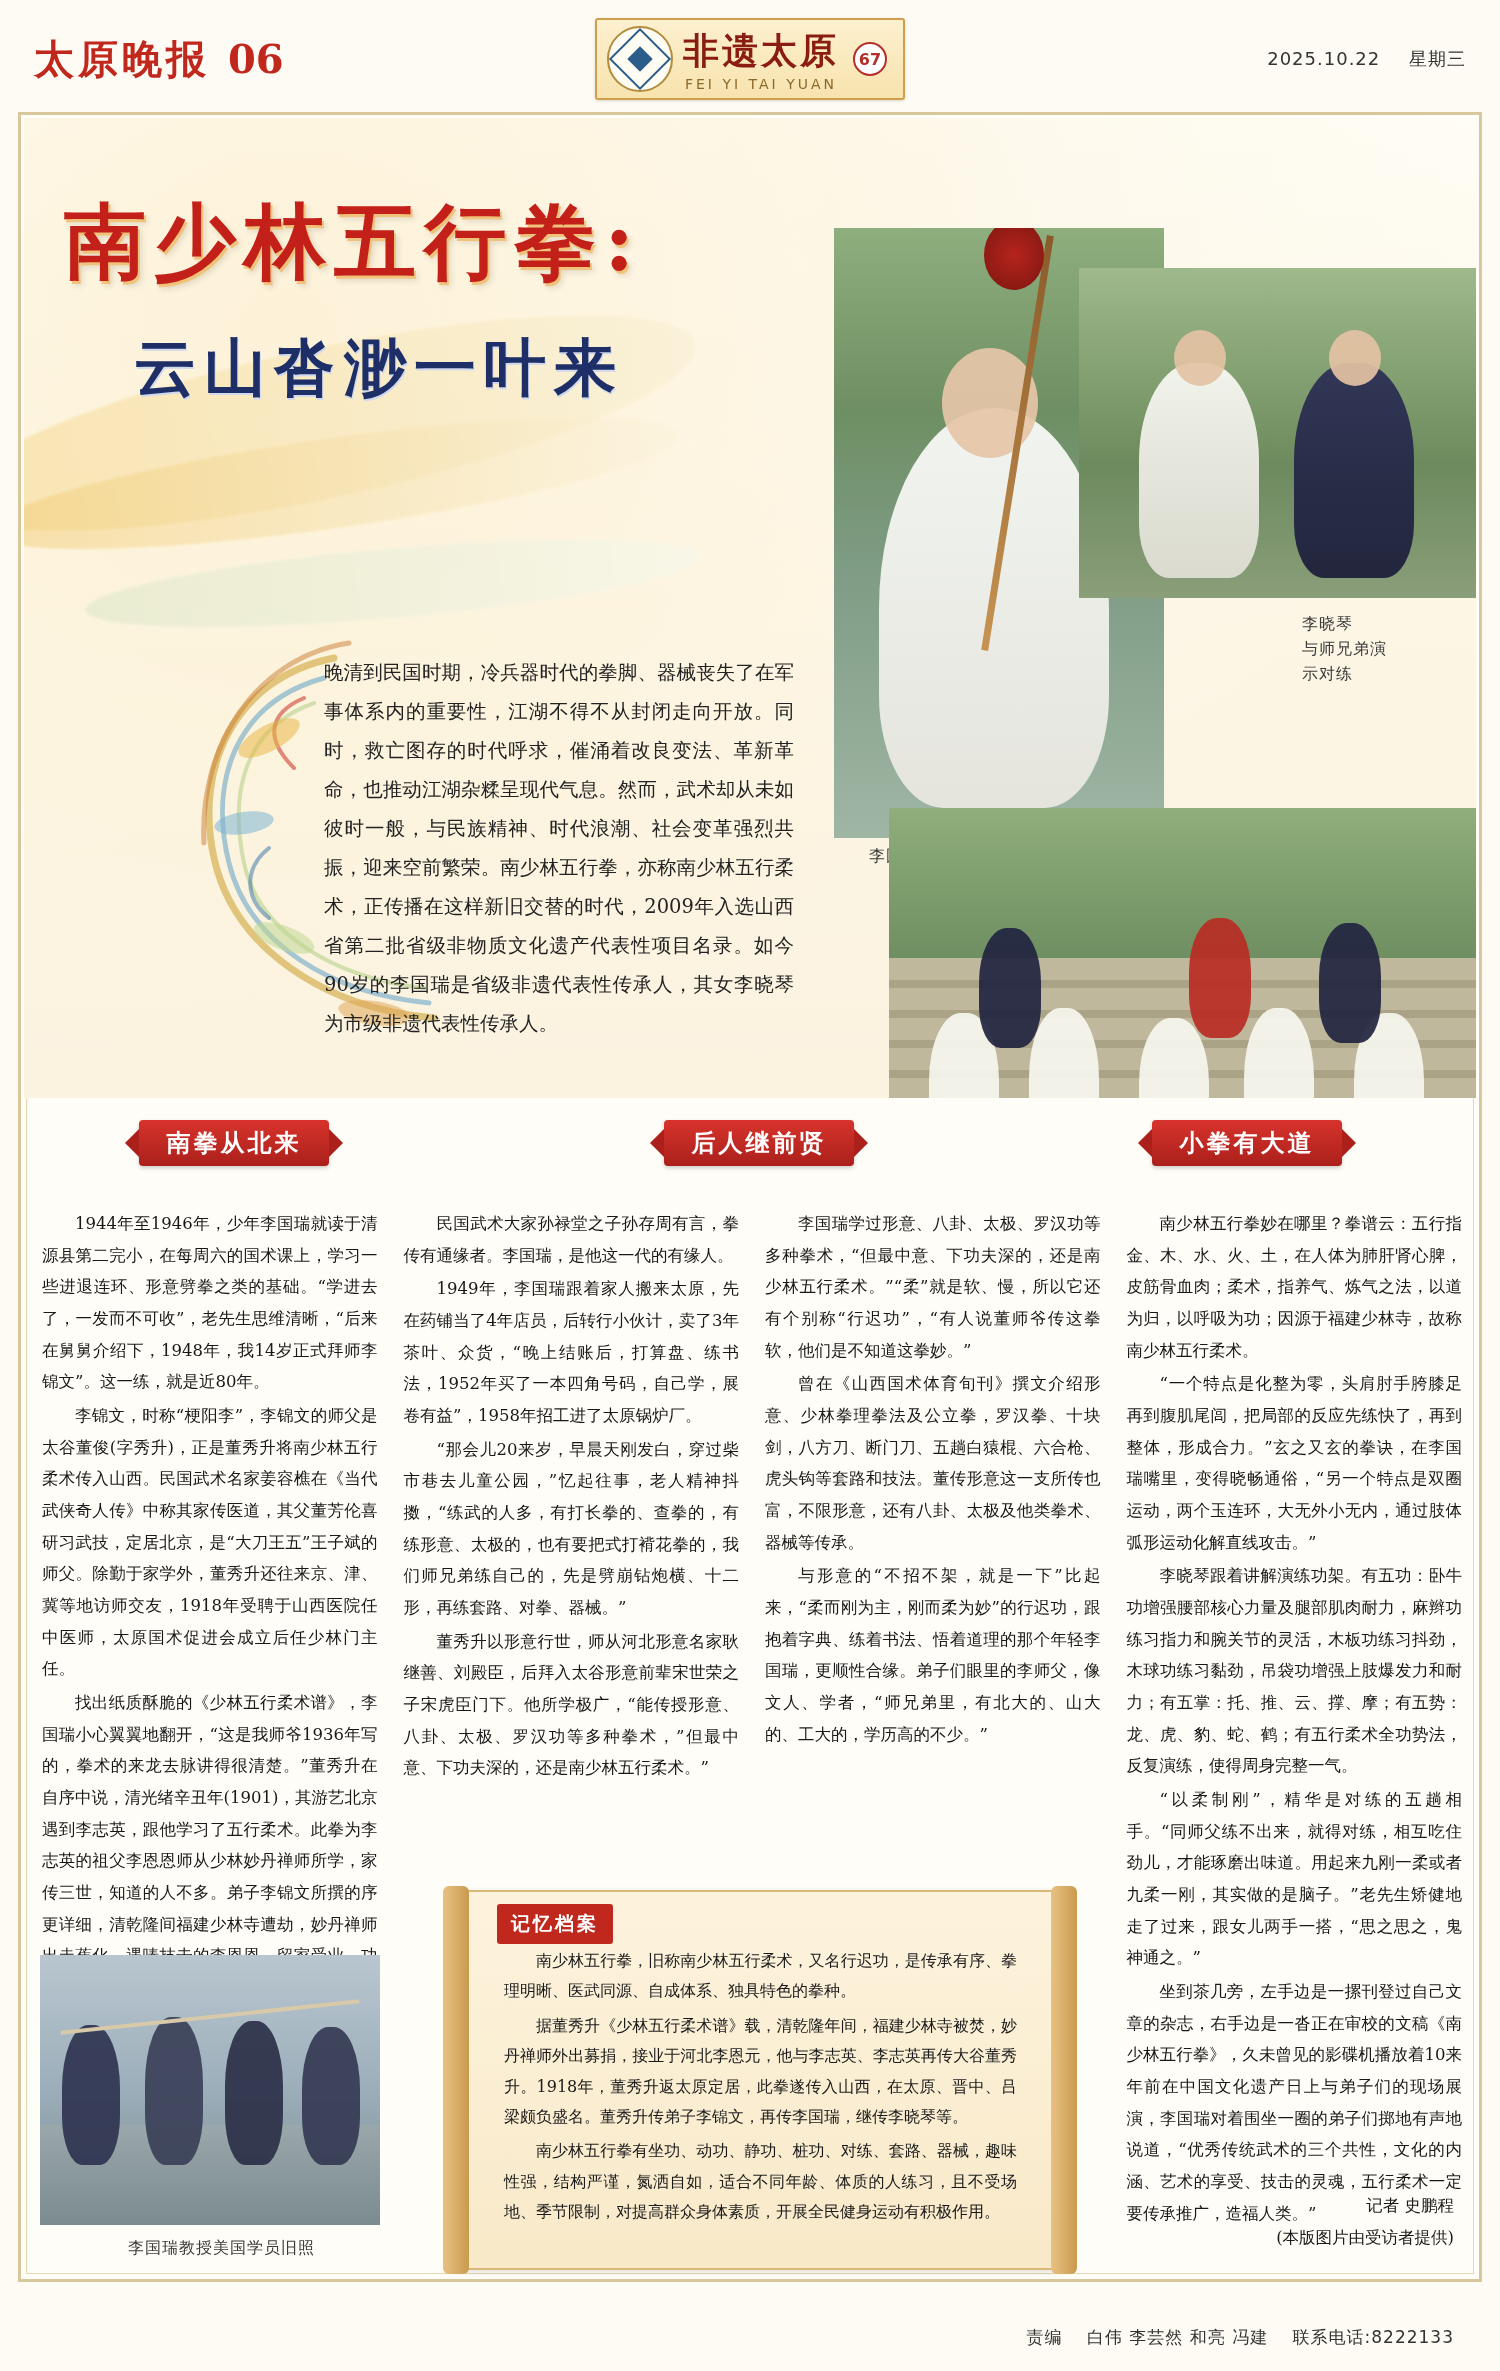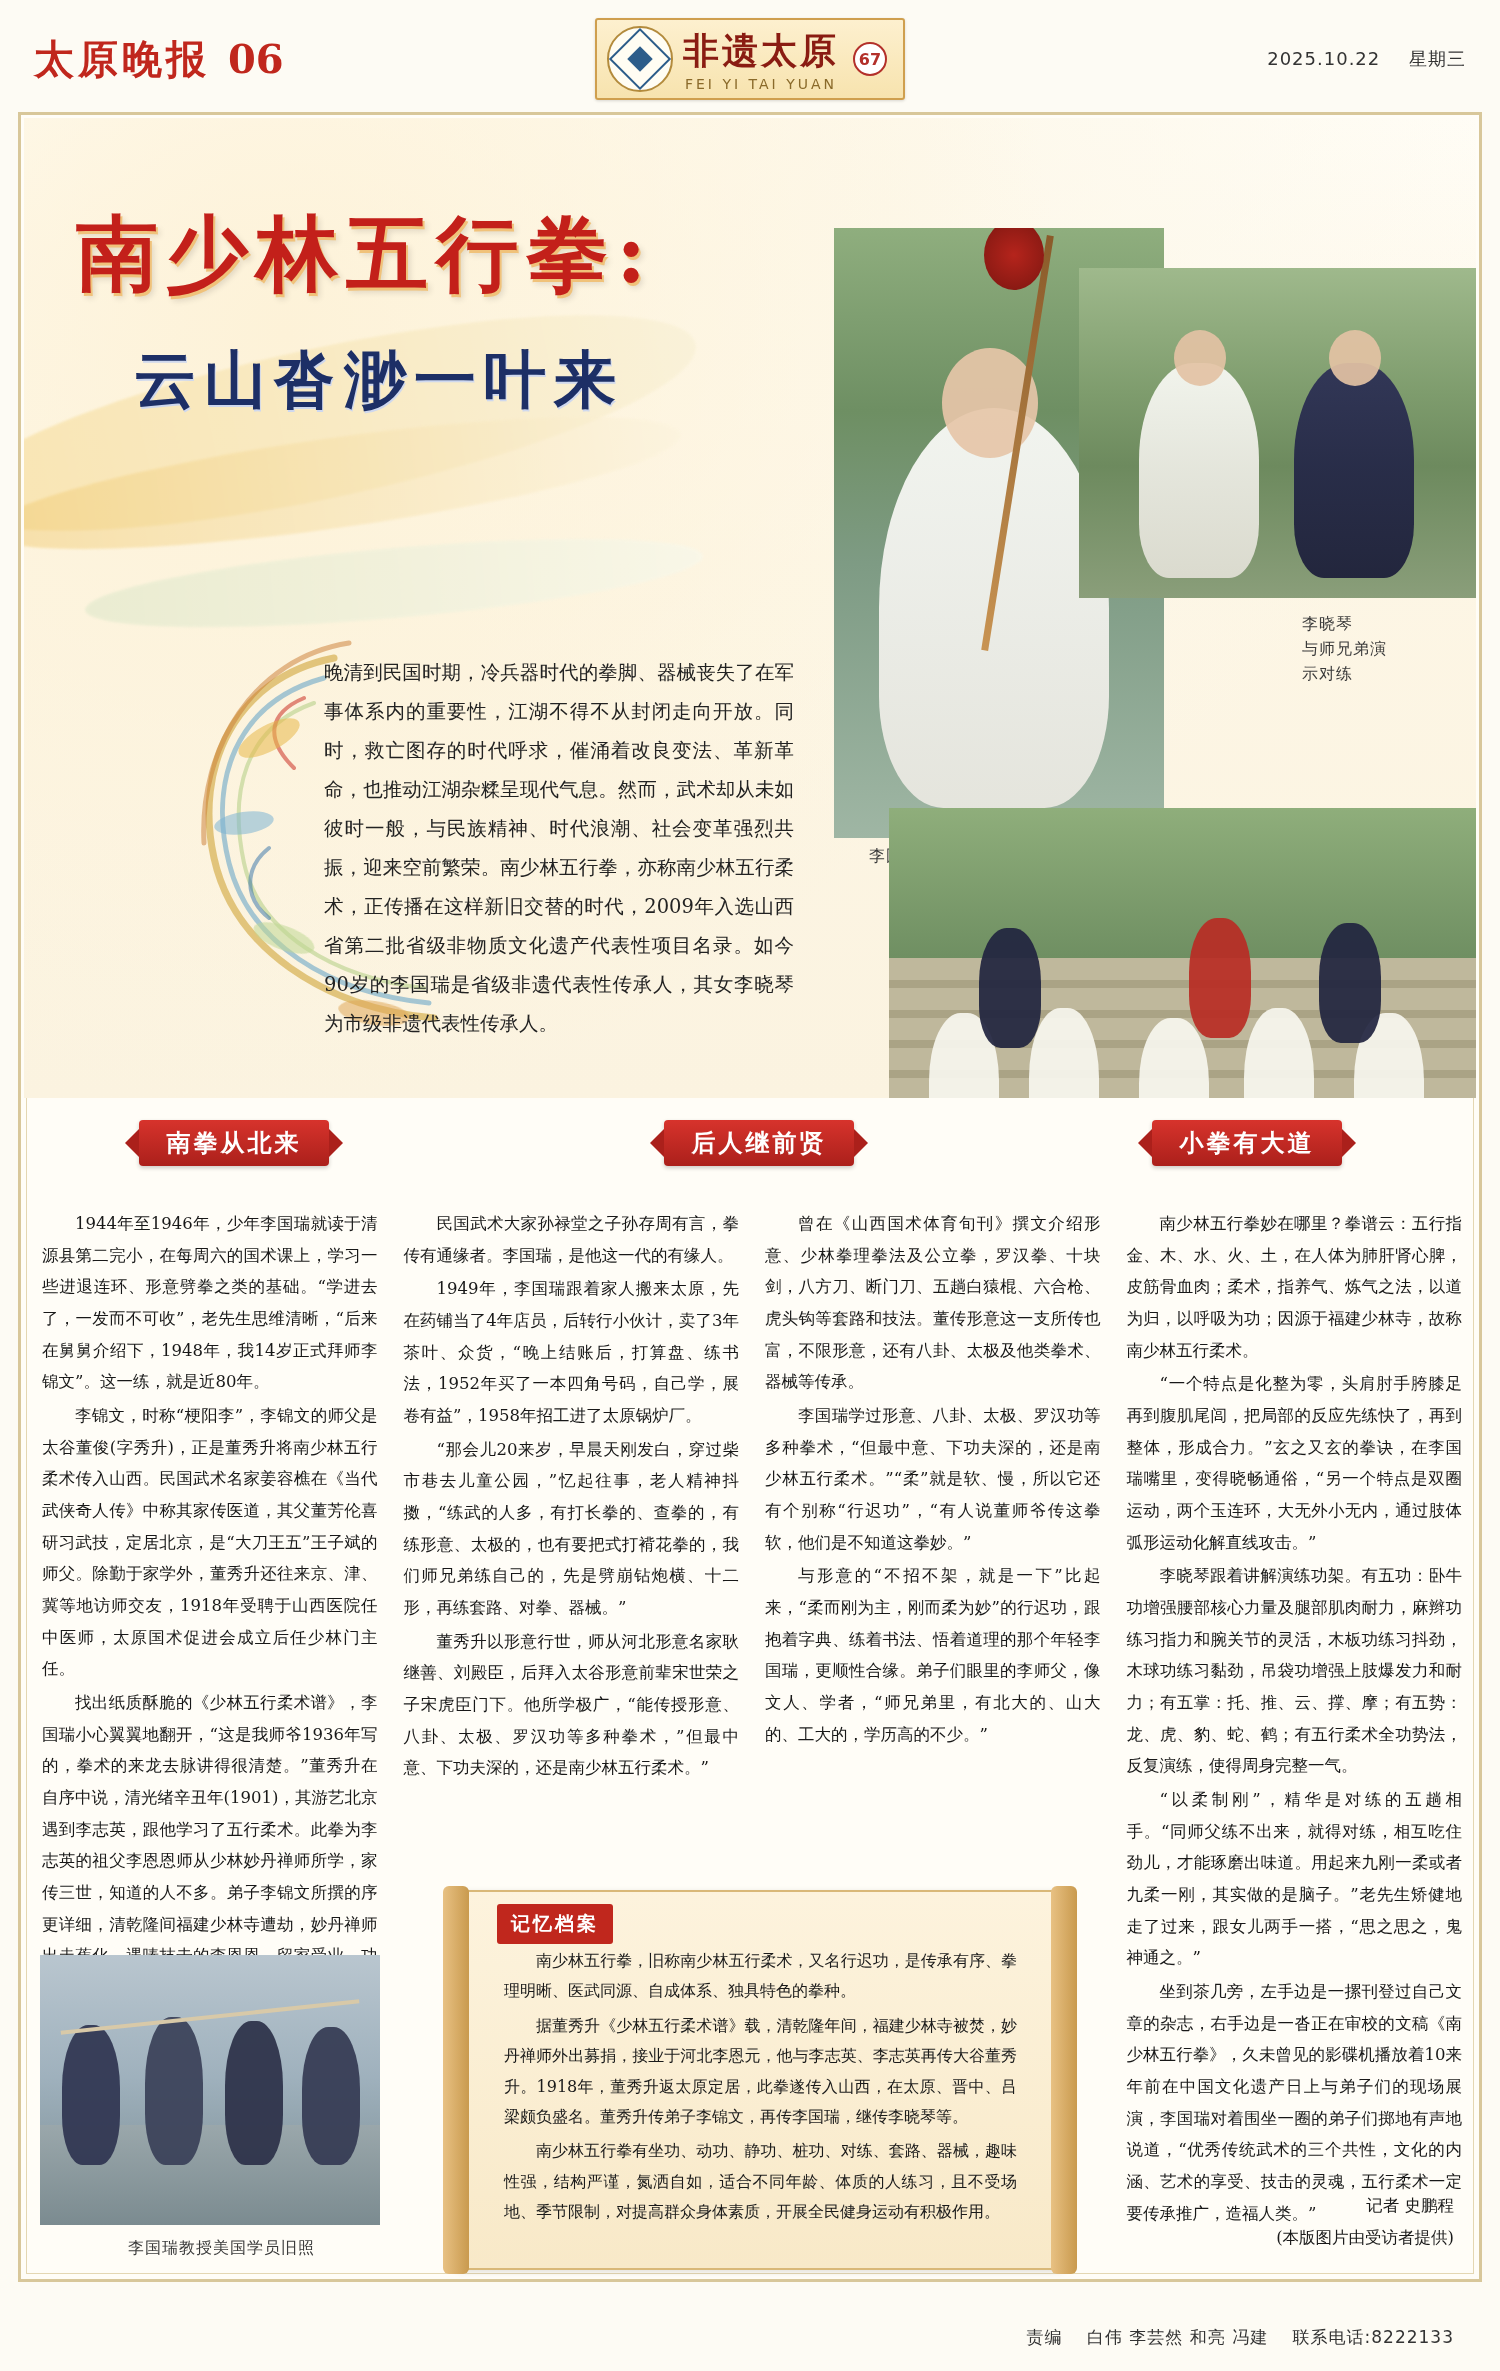--- a/index.html
+++ b/index.html
@@ -111,21 +111,21 @@
     filter:blur(1px);
     opacity:.55;
   }
   .title-zone { position:absolute; left:40px; top:70px; width:760px; }
   .title-main {
     font-family:"DejaVu Serif","Liberation Serif",serif;
     font-size:82px; font-weight:bold;
     color:#c3201a;
     letter-spacing:8px;
     text-shadow:2px 3px 0 #f0c27a, 4px 5px 6px rgba(0,0,0,.12);
-    margin:12px;
+    margin:0;
   }
   .title-sub {
     font-family:"DejaVu Serif","Liberation Serif",serif;
     font-size:62px; font-weight:bold;
     color:#1d2f66;
     letter-spacing:8px;
     margin:28px 0 0 70px;
     text-shadow:1px 2px 0 #cfd8ee;
   }
 
@@ -375,22 +375,22 @@
     <p>李锦文，时称“梗阳李”，李锦文的师父是太谷董俊(字秀升)，正是董秀升将南少林五行柔术传入山西。民国武术名家姜容樵在《当代武侠奇人传》中称其家传医道，其父董芳伦喜研习武技，定居北京，是“大刀王五”王子斌的师父。除勤于家学外，董秀升还往来京、津、冀等地访师交友，1918年受聘于山西医院任中医师，太原国术促进会成立后任少林门主任。</p>
     <p>找出纸质酥脆的《少林五行柔术谱》，李国瑞小心翼翼地翻开，“这是我师爷1936年写的，拳术的来龙去脉讲得很清楚。”董秀升在自序中说，清光绪辛丑年(1901)，其游艺北京遇到李志英，跟他学习了五行柔术。此拳为李志英的祖父李恩恩师从少林妙丹禅师所学，家传三世，知道的人不多。弟子李锦文所撰的序更详细，清乾隆间福建少林寺遭劫，妙丹禅师出走蕉化，遇唪技击的李恩恩，留家受业，功成后禅师辞去，不知所终。</p>
   </div>
   <div class="col">
     <p>民国武术大家孙禄堂之子孙存周有言，拳传有通缘者。李国瑞，是他这一代的有缘人。</p>
     <p>1949年，李国瑞跟着家人搬来太原，先在药铺当了4年店员，后转行小伙计，卖了3年茶叶、众货，“晚上结账后，打算盘、练书法，1952年买了一本四角号码，自己学，展卷有益”，1958年招工进了太原锅炉厂。</p>
     <p>“那会儿20来岁，早晨天刚发白，穿过柴市巷去儿童公园，”忆起往事，老人精神抖擞，“练武的人多，有打长拳的、查拳的，有练形意、太极的，也有要把式打褙花拳的，我们师兄弟练自己的，先是劈崩钻炮横、十二形，再练套路、对拳、器械。”</p>
     <p>董秀升以形意行世，师从河北形意名家耿继善、刘殿臣，后拜入太谷形意前辈宋世荣之子宋虎臣门下。他所学极广，“能传授形意、八卦、太极、罗汉功等多种拳术，”但最中意、下功夫深的，还是南少林五行柔术。”</p>
   </div>
   <div class="col">
+    <p>李国瑞学过形意、八卦、太极、罗汉功等多种拳术，“但最中意、下功夫深的，还是南少林五行柔术。”“柔”就是软、慢，所以它还有个别称“行迟功”，“有人说董师爷传这拳软，他们是不知道这拳妙。”</p>
     <p>曾在《山西国术体育旬刊》撰文介绍形意、少林拳理拳法及公立拳，罗汉拳、十块剑，八方刀、断门刀、五趟白猿棍、六合枪、虎头钩等套路和技法。董传形意这一支所传也富，不限形意，还有八卦、太极及他类拳术、器械等传承。</p>
-    <p>李国瑞学过形意、八卦、太极、罗汉功等多种拳术，“但最中意、下功夫深的，还是南少林五行柔术。”“柔”就是软、慢，所以它还有个别称“行迟功”，“有人说董师爷传这拳软，他们是不知道这拳妙。”</p>
     <p>与形意的“不招不架，就是一下”比起来，“柔而刚为主，刚而柔为妙”的行迟功，跟抱着字典、练着书法、悟着道理的那个年轻李国瑞，更顺性合缘。弟子们眼里的李师父，像文人、学者，“师兄弟里，有北大的、山大的、工大的，学历高的不少。”</p>
   </div>
   <div class="col">
     <p>南少林五行拳妙在哪里？拳谱云：五行指金、木、水、火、土，在人体为肺肝肾心脾，皮筋骨血肉；柔术，指养气、炼气之法，以道为归，以呼吸为功；因源于福建少林寺，故称南少林五行柔术。</p>
     <p>“一个特点是化整为零，头肩肘手胯膝足再到腹肌尾闾，把局部的反应先练快了，再到整体，形成合力。”玄之又玄的拳诀，在李国瑞嘴里，变得晓畅通俗，“另一个特点是双圈运动，两个玉连环，大无外小无内，通过肢体弧形运动化解直线攻击。”</p>
     <p>李晓琴跟着讲解演练功架。有五功：卧牛功增强腰部核心力量及腿部肌肉耐力，麻辫功练习指力和腕关节的灵活，木板功练习抖劲，木球功练习黏劲，吊袋功增强上肢爆发力和耐力；有五掌：托、推、云、撑、摩；有五势：龙、虎、豹、蛇、鹤；有五行柔术全功势法，反复演练，使得周身完整一气。</p>
     <p>“以柔制刚”，精华是对练的五趟相手。“同师父练不出来，就得对练，相互吃住劲儿，才能琢磨出味道。用起来九刚一柔或者九柔一刚，其实做的是脑子。”老先生矫健地走了过来，跟女儿两手一搭，“思之思之，鬼神通之。”</p>
     <p>坐到茶几旁，左手边是一摞刊登过自己文章的杂志，右手边是一沓正在审校的文稿《南少林五行拳》，久未曾见的影碟机播放着10来年前在中国文化遗产日上与弟子们的现场展演，李国瑞对着围坐一圈的弟子们掷地有声地说道，“优秀传统武术的三个共性，文化的内涵、艺术的享受、技击的灵魂，五行柔术一定要传承推广，造福人类。”</p>
   </div>
 </div>

